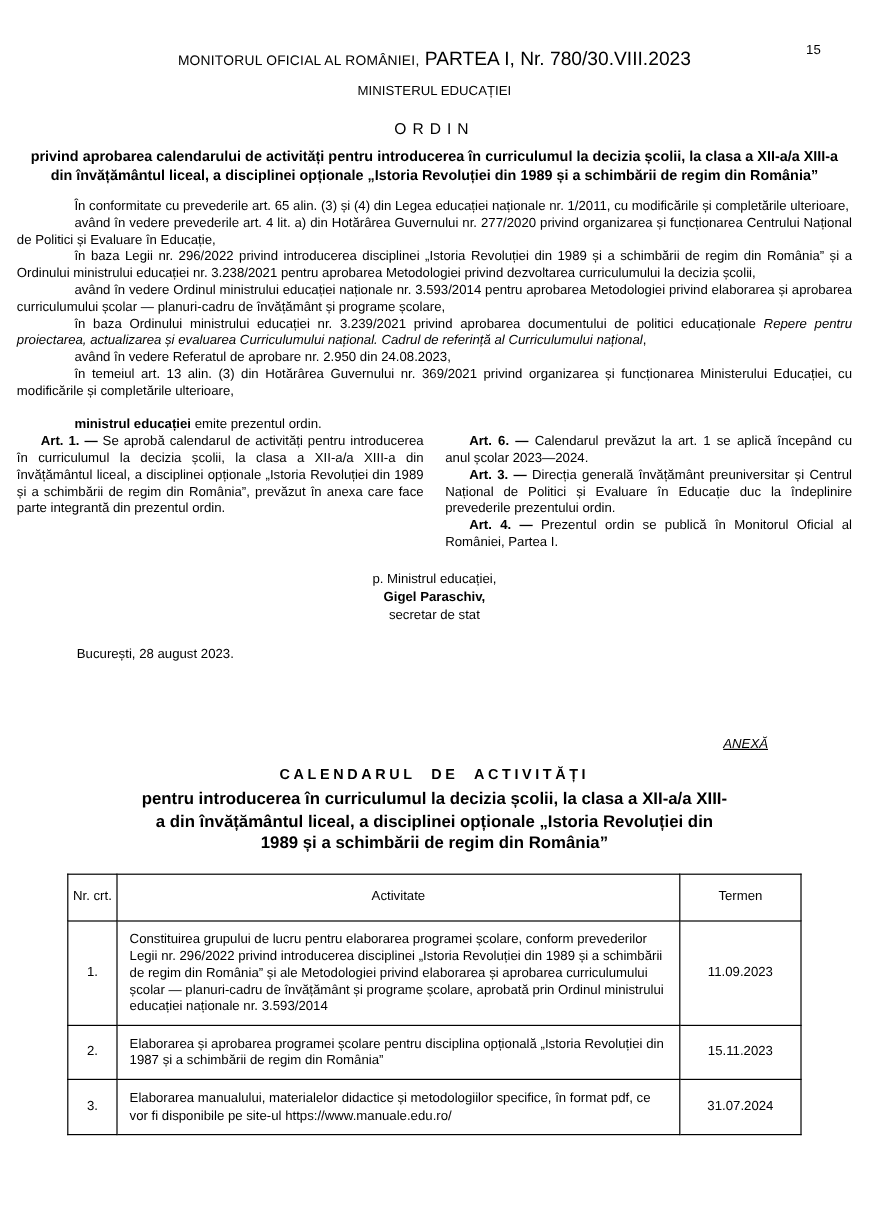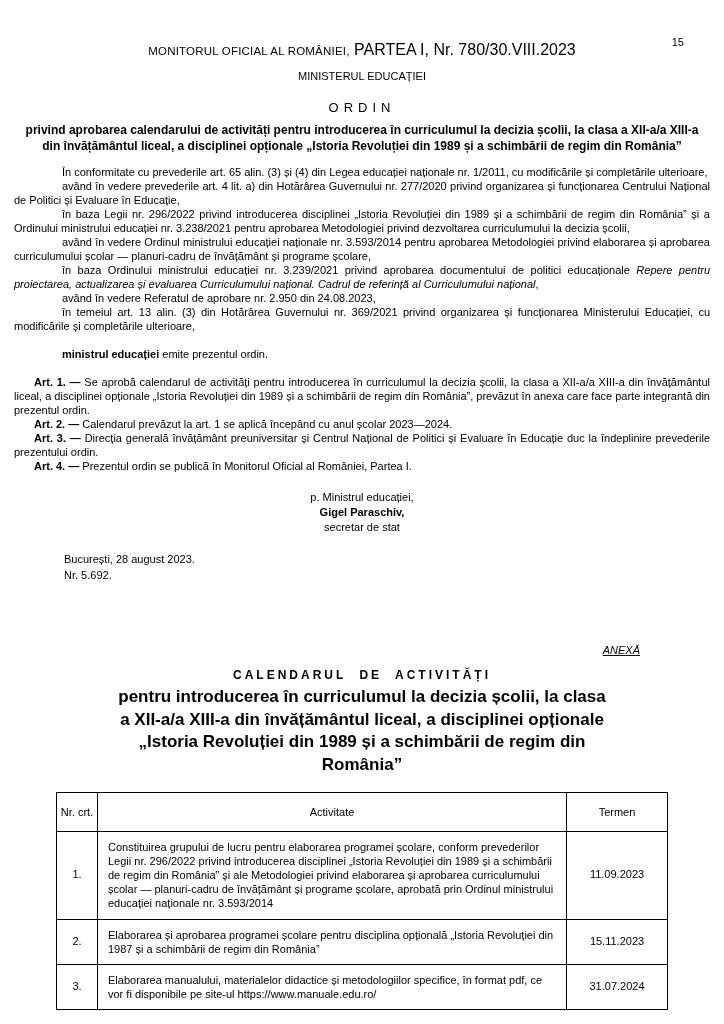--- a/index.html
+++ b/index.html
@@ -11,30 +11,30 @@
   .header-row{position:relative;text-align:center;}
   .journal-main{font-size:11.5px;letter-spacing:.2px;}
   .journal-rest{font-size:16px;}
   .pagenum{position:absolute;right:26px;top:-4px;font-size:11px;}
   .ministry{margin-top:10px;text-align:center;}
   .order-title{text-align:center;font-weight:normal;font-size:13px;letter-spacing:5px;margin-top:16px;}
   .order-subtitle{text-align:center;font-weight:bold;font-size:12px;line-height:1.32;margin:6px auto 0;max-width:690px;}
   .preamble{margin-top:12px;}
   .para{text-align:justify;text-indent:48px;margin:0;}
   .enacting{margin:14px 0 0;text-indent:48px;}
-  .columns{display:flex;margin-top:14px;flex-direction:column;}
+  .columns{display:flex;gap:18px;}
   .col{flex:1;min-width:0;}
   .col .para{text-indent:20px;}
   .b{font-weight:bold;}
   .i{font-style:italic;}
   .signature{text-align:center;margin-top:16px;line-height:1.35;}
   .issue{margin-top:18px;padding-left:50px;line-height:1.45;}
   .annex-label{text-align:right;padding-right:70px;margin-top:60px;font-style:italic;text-decoration:underline;}
   .annex-heading{text-align:center;font-weight:bold;margin-top:10px;letter-spacing:3px;word-spacing:7px;font-size:12px;}
-  .annex-subtitle{text-align:center;font-weight:bold;margin:3px auto 0;max-width:492px;font-size:17px;line-height:1.32;}
+  .annex-subtitle{text-align:center;font-weight:bold;margin:3px auto 0;max-width:492px;font-size:14px;line-height:1.32;}
   .annex-table{border-collapse:collapse;margin:16px auto 0;width:612px;table-layout:fixed;}
   .annex-table th,.annex-table td{border:1px solid #000;font-weight:normal;font-size:11px;vertical-align:middle;}
   .annex-table th{text-align:center;padding:3px 2px;height:32px;line-height:1.2;}
   .annex-table th.col-nr{width:36px;}
   .annex-table th.col-termen{width:96px;}
   .cell-nr{text-align:center;}
   .cell-activity{text-align:left;padding:8px 10px 8px 10px;line-height:1.28;}
   .cell-termen{text-align:center;}
 </style>
 </head>
@@ -63,35 +63,34 @@
       <p class="para"><span>în temeiul art. 13 alin. (3) din Hotărârea Guvernului nr. 369/2021 privind organizarea și funcționarea Ministerului Educației, cu modificările și completările ulterioare,</span></p>
     </div>
 
   <p class="enacting" id="enacting"><span class="b">ministrul educației</span><span> emite prezentul ordin.</span></p>
 
   <div class="columns">
     <div class="col" id="col-left">
         <p class="para"><span class="b">Art. 1. — </span><span>Se aprobă calendarul de activități pentru introducerea în curriculumul la decizia școlii, la clasa a XII-a/a XIII-a din învățământul liceal, a disciplinei opționale „Istoria Revoluției din 1989 și a schimbării de regim din România”, prevăzut în anexa care face parte integrantă din prezentul ordin.</span></p>
       </div>
     <div class="col" id="col-right">
-        <p class="para"><span class="b">Art. 2. — </span><span>Calendarul prevăzut la art. 1 se aplică începând cu anul școlar 2023—2024.</span></p>
+        <p class="para"><span class="b">Art. 6. — </span><span>Calendarul prevăzut la art. 1 se aplică începând cu anul școlar 2023—2024.</span></p>
         <p class="para"><span class="b">Art. 3. — </span><span>Direcția generală învățământ preuniversitar și Centrul Național de Politici și Evaluare în Educație duc la îndeplinire prevederile prezentului ordin.</span></p>
         <p class="para"><span class="b">Art. 4. — </span><span>Prezentul ordin se publică în Monitorul Oficial al României, Partea I.</span></p>
       </div>
   </div>
 
   <div class="signature">
     <div>p. Ministrul educației,</div>
     <div class="b">Gigel Paraschiv,</div>
     <div>secretar de stat</div>
   </div>
 
   <div class="issue">
     <div>București, 28 august 2023.</div>
-    <div>Nr. 5.692.</div>
   </div>
 
   <div class="annex-label">ANEXĂ</div>
 
   <div class="annex-heading">CALENDARUL DE ACTIVITĂȚI</div>
 
   <div class="annex-subtitle">pentru introducerea în curriculumul la decizia școlii, la clasa a XII-a/a XIII-a din învățământul liceal, a disciplinei opționale „Istoria Revoluției din 1989 și a schimbării de regim din România”</div>
 
   <table class="annex-table">
     <thead>

